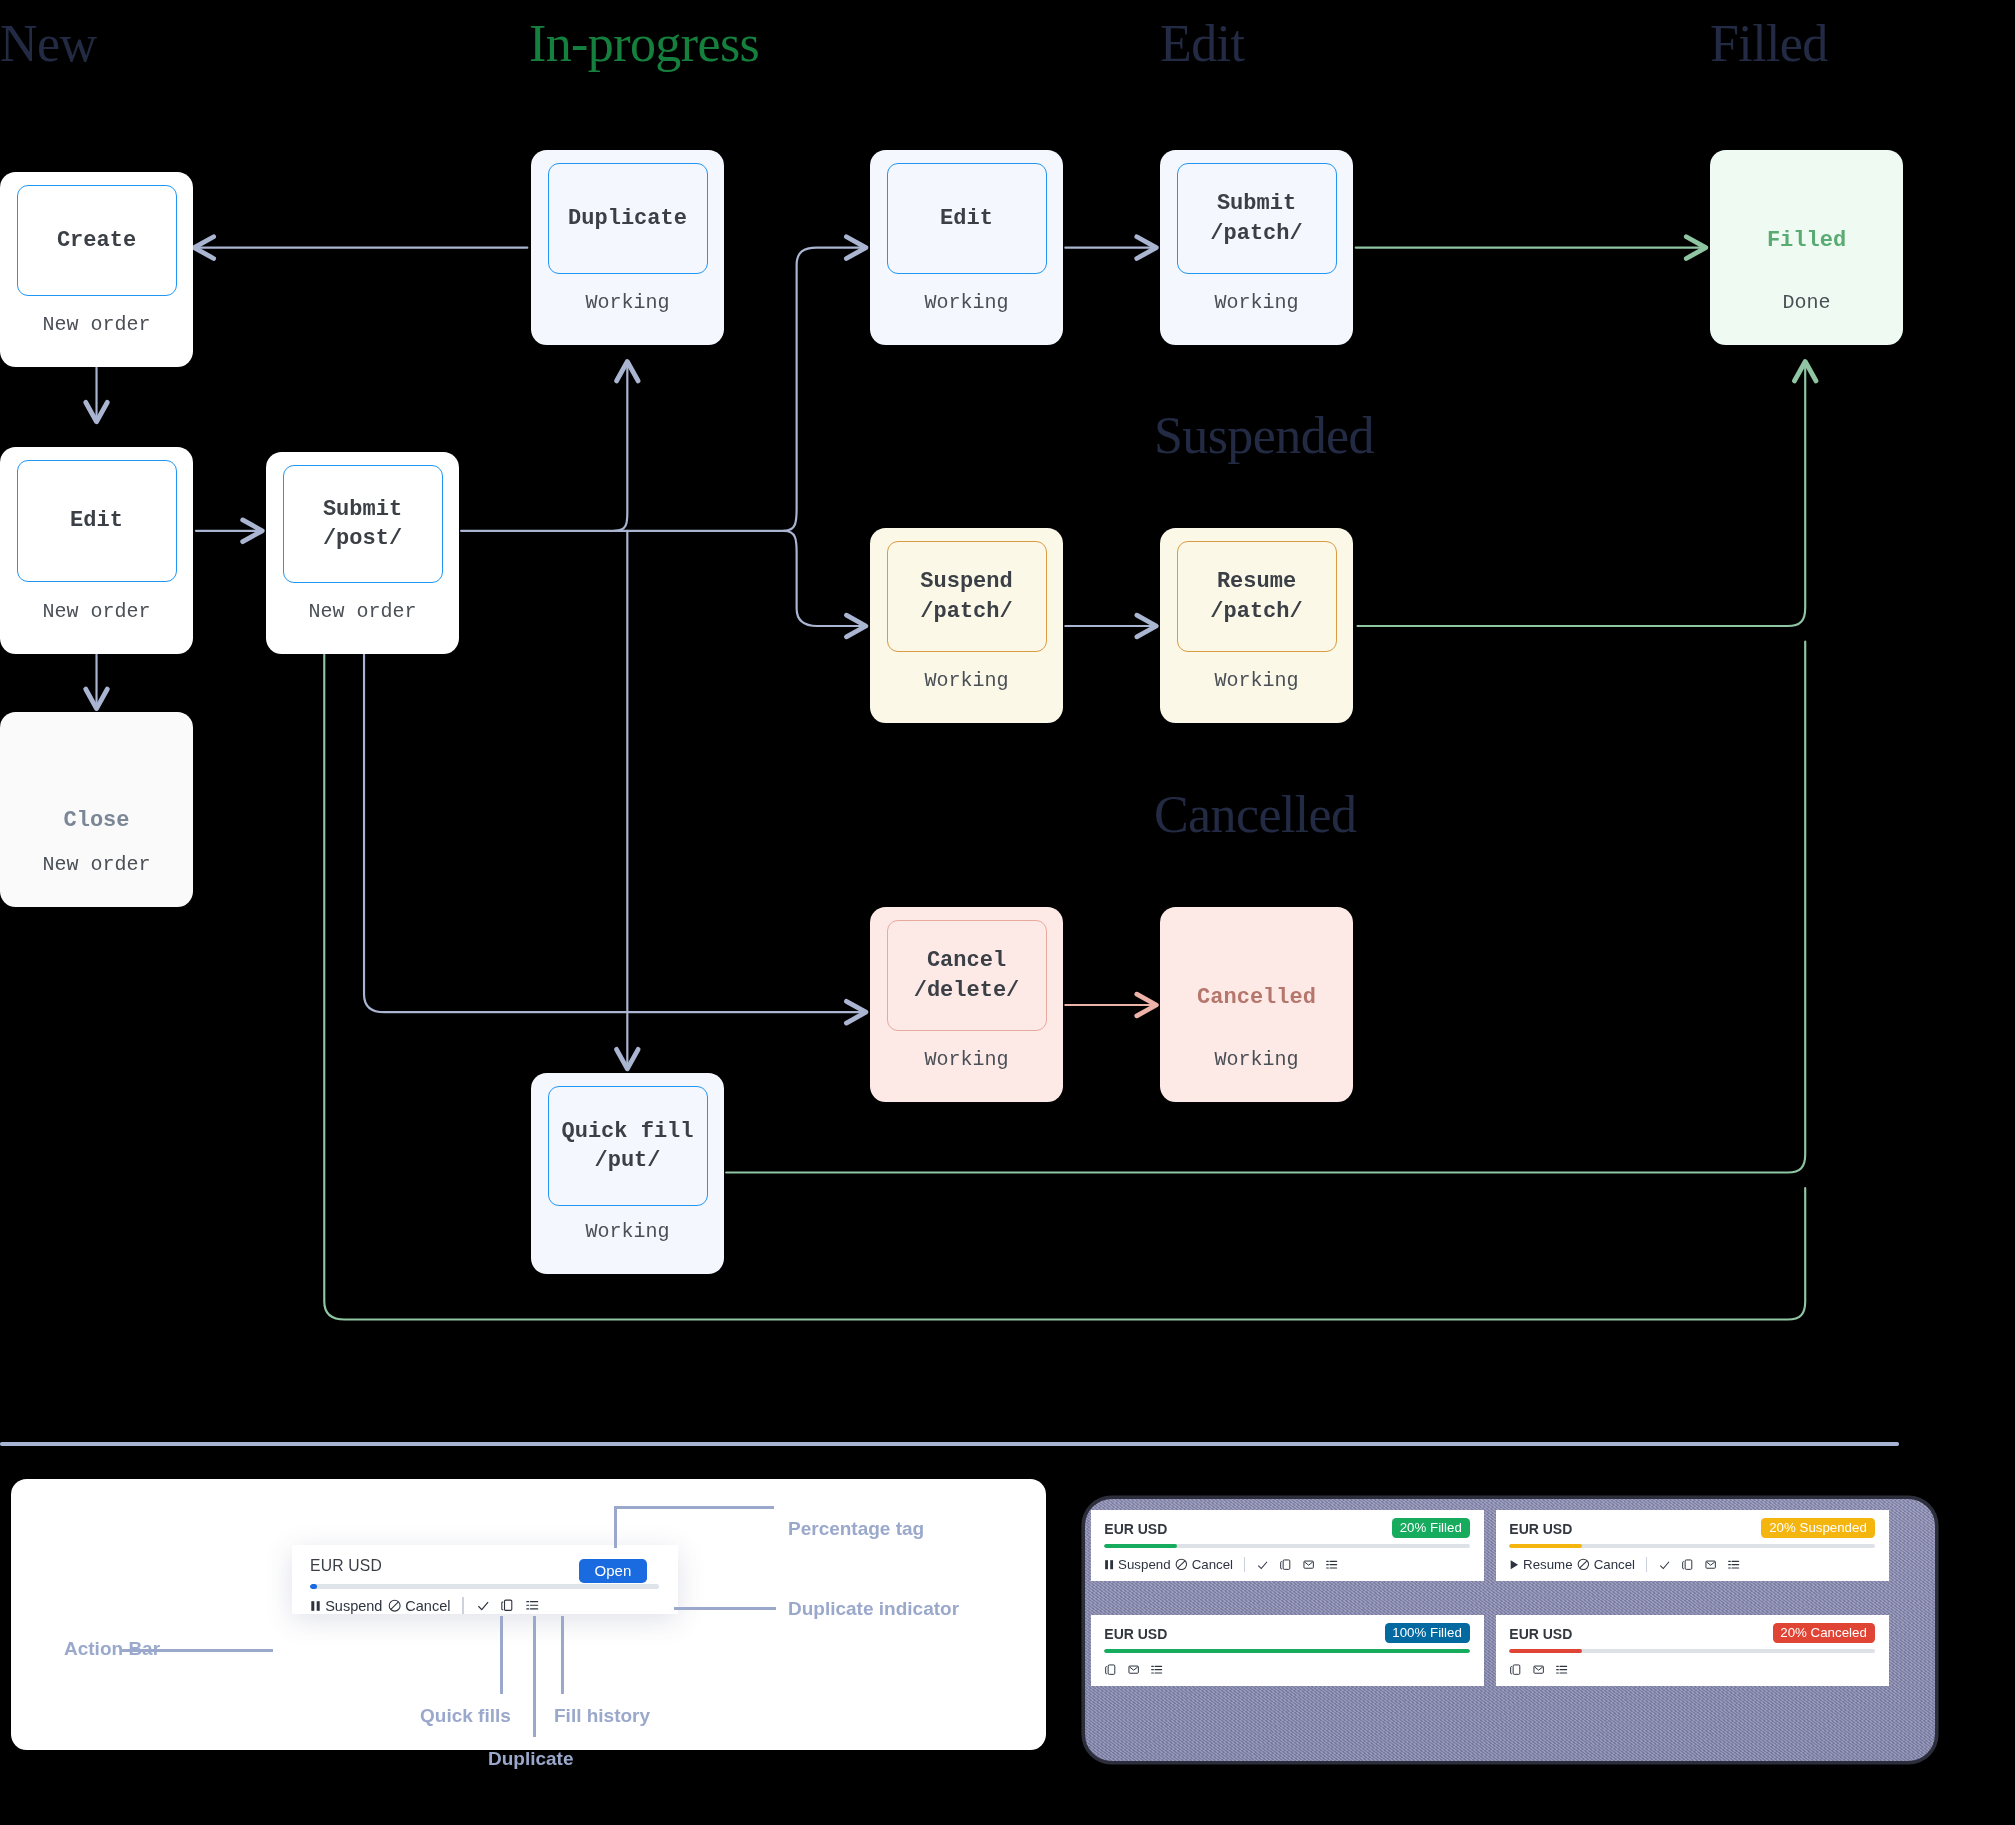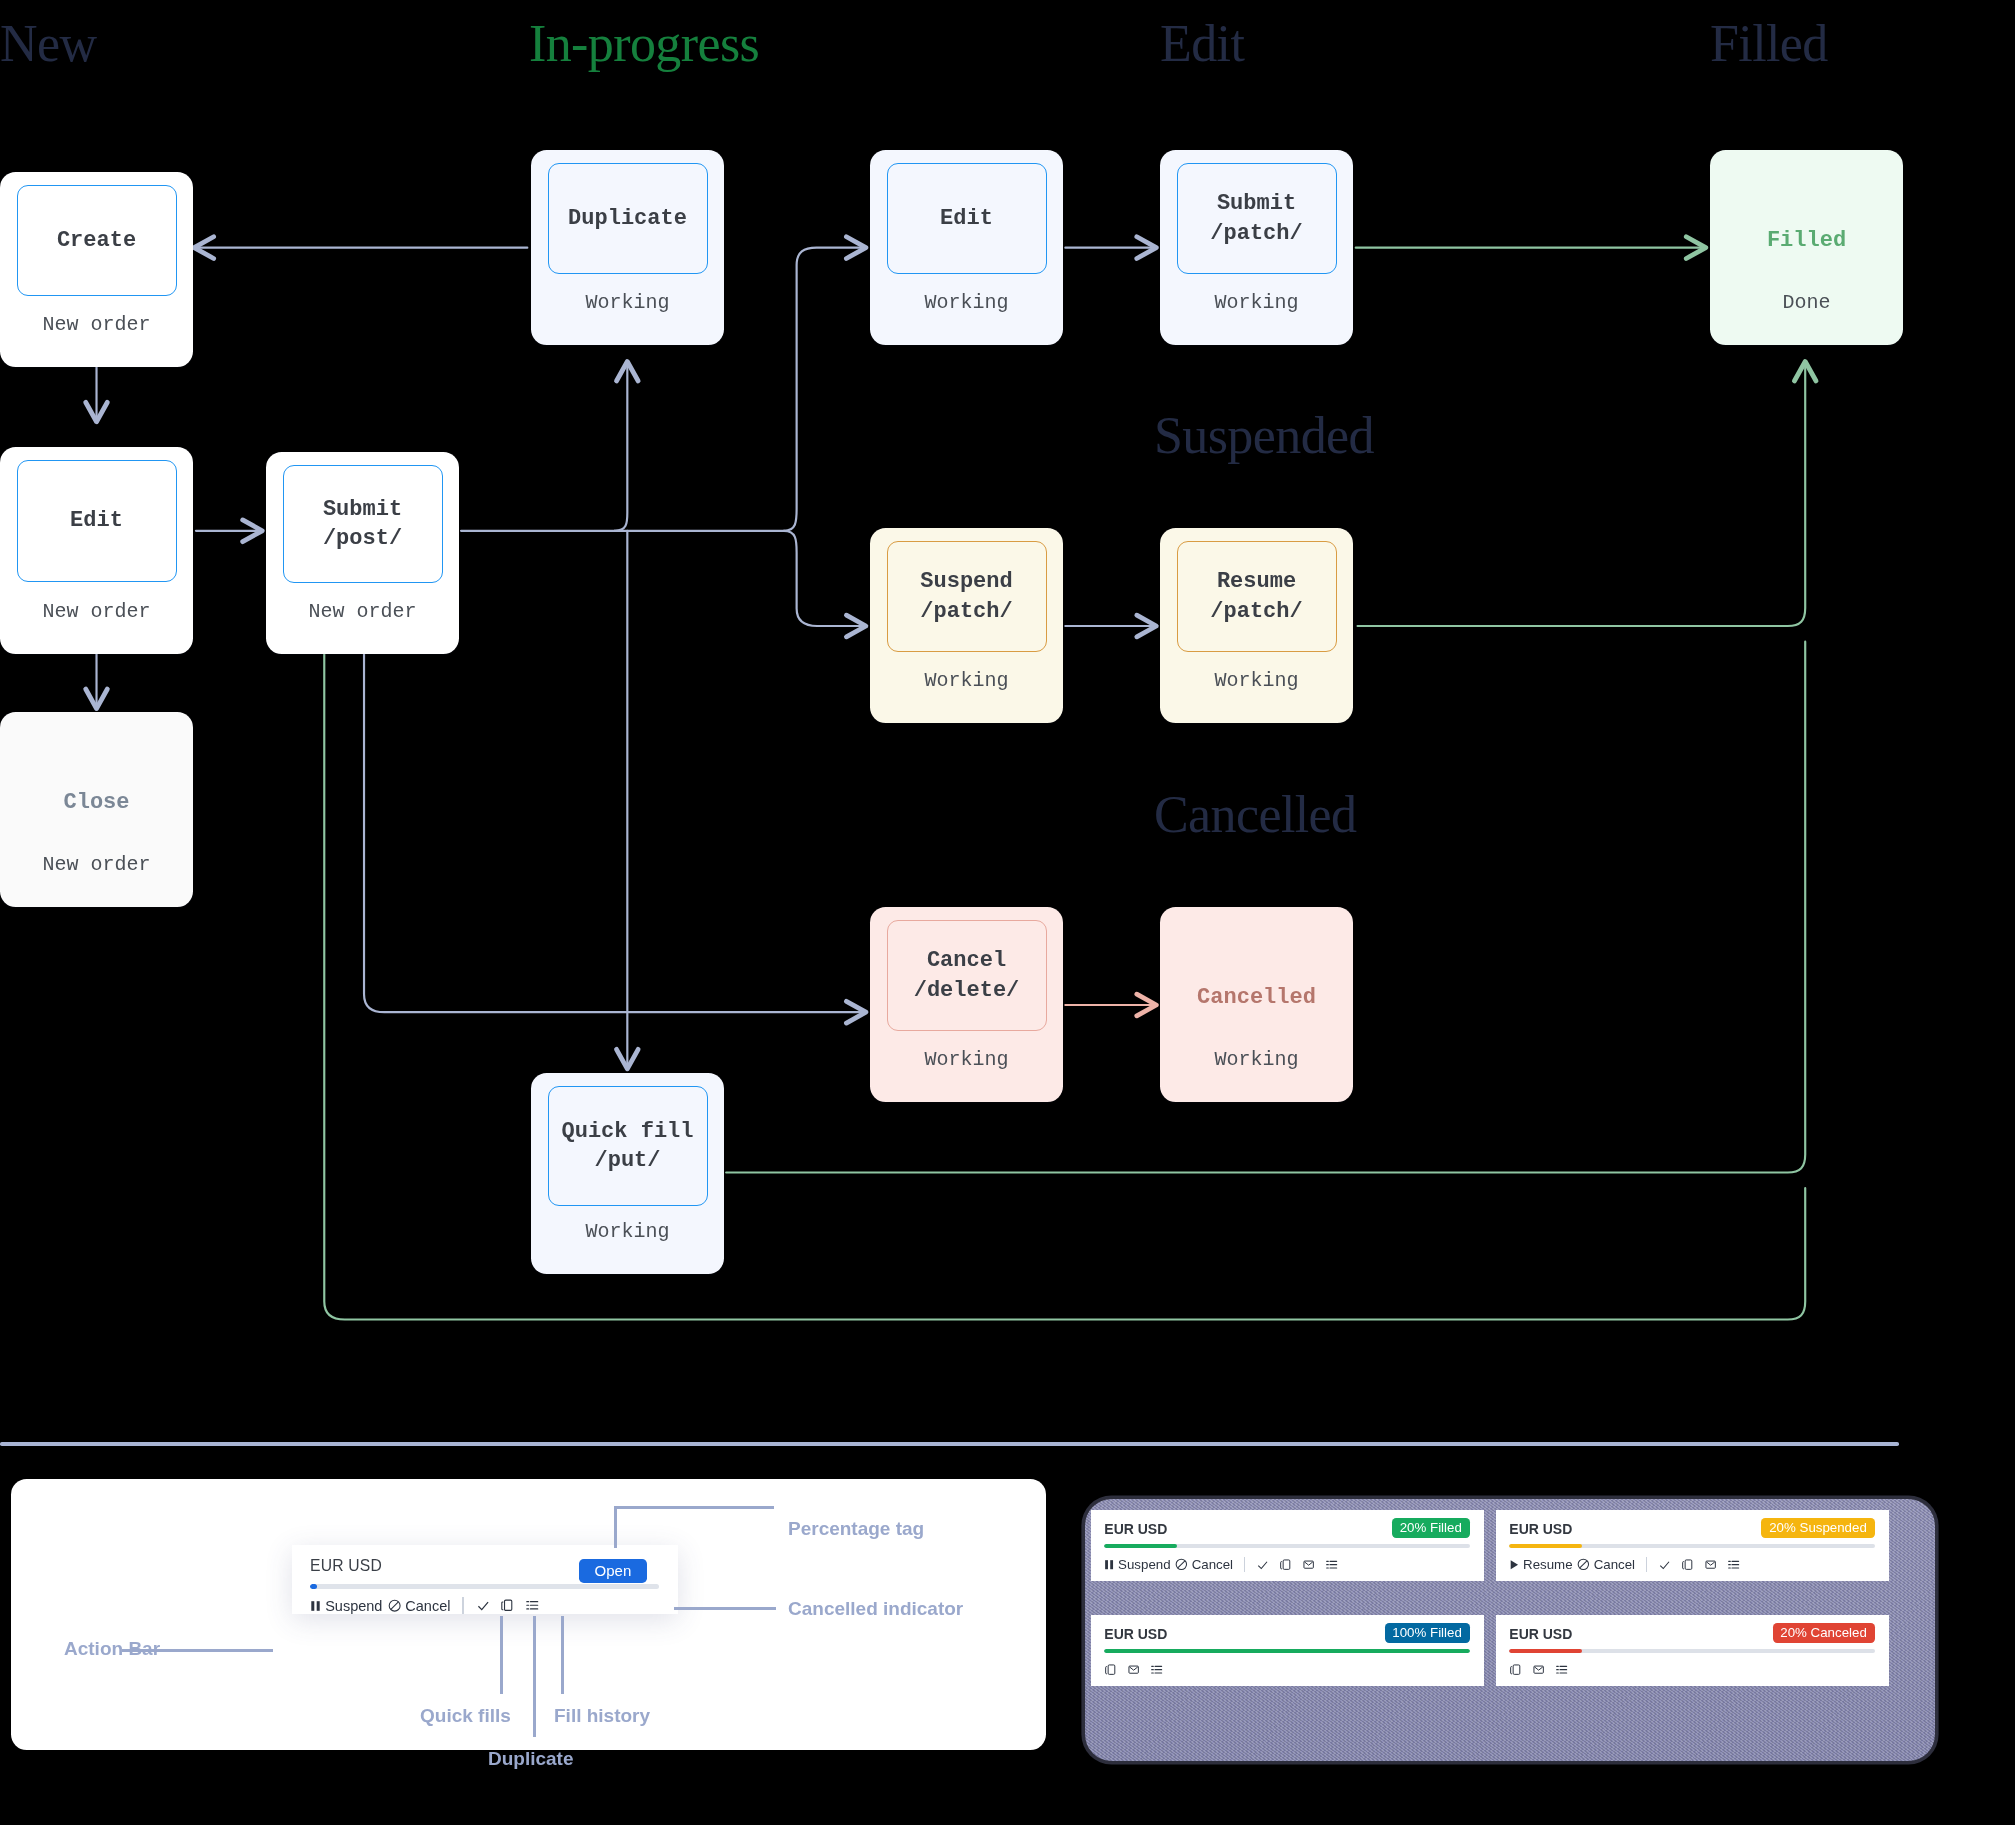--- a/index.html
+++ b/index.html
@@ -233,21 +233,21 @@
         </div>
         <div class="caption" style="bottom: 31px;">New order</div>
       </div>
       <div class="node t-white" style="left: 0px; top: 425px; width: 193px; height: 207px;">
         <div class="inner" style="width: 160px; height: 122px; margin-top: 13.3px;">
           <div>Edit</div>
         </div>
         <div class="caption" style="bottom: 31px;">New order</div>
       </div>
       <div class="node t-grey" style="left: 0px; top: 712px; width: 193px; height: 195px;">
-        <div class="plain txt-slate" style="top: 78px;">Close</div>
+        <div class="plain txt-slate" style="top: 96px;">Close</div>
         <div class="caption" style="bottom: 31px;">New order</div>
       </div>
       <div class="node t-white" style="left: 266px; top: 430px; width: 193px; height: 202px;">
         <div class="inner" style="width: 160px; height: 118px; margin-top: 13.3px;">
           <div>Submit</div>
           <div>/post/</div>
         </div>
         <div class="caption" style="bottom: 31px;">New order</div>
       </div>
       <div class="node t-blue" style="left: 531px; top: 150px; width: 193px; height: 195px;">
@@ -356,21 +356,21 @@
 
     <div class="lg-line" style="left:603px;top:27px;width:160px;height:3px;"></div>
     <div class="lg-line" style="left:603px;top:27px;width:3px;height:42px;"></div>
     <div class="lg-line" style="left:663px;top:128px;width:102px;height:3px;"></div>
     <div class="lg-line" style="left:111px;top:170px;width:151px;height:3px;"></div>
     <div class="lg-line" style="left:489px;top:137px;width:3px;height:78px;"></div>
     <div class="lg-line" style="left:522px;top:137px;width:3px;height:121px;"></div>
     <div class="lg-line" style="left:550px;top:137px;width:3px;height:78px;"></div>
     <div id="lg-callouts">
         <div class="lg-label" style="left: 777px; top: 39px; color: rgb(154, 168, 204);">Percentage tag</div>
-        <div class="lg-label" style="left: 777px; top: 119px; color: rgb(154, 168, 204);">Cancelled indicator</div>
+        <div class="lg-label" style="left: 777px; top: 119px; color: rgb(154, 168, 204);">Duplicate indicator</div>
         <div class="lg-label" style="left: 53px; top: 159px; color: rgb(154, 168, 204);">Action Bar</div>
         <div class="lg-label" style="left: 409px; top: 226px; color: rgb(154, 168, 204);">Quick fills</div>
         <div class="lg-label" style="left: 543px; top: 226px; color: rgb(154, 168, 204);">Fill history</div>
         <div class="lg-label" style="left: 477px; top: 269px; color: rgb(154, 168, 204);">Duplicate</div>
       </div>
   </div>
 
   <div id="cards-panel">
     <div id="cards-backdrop"></div>
     <div id="cards">

